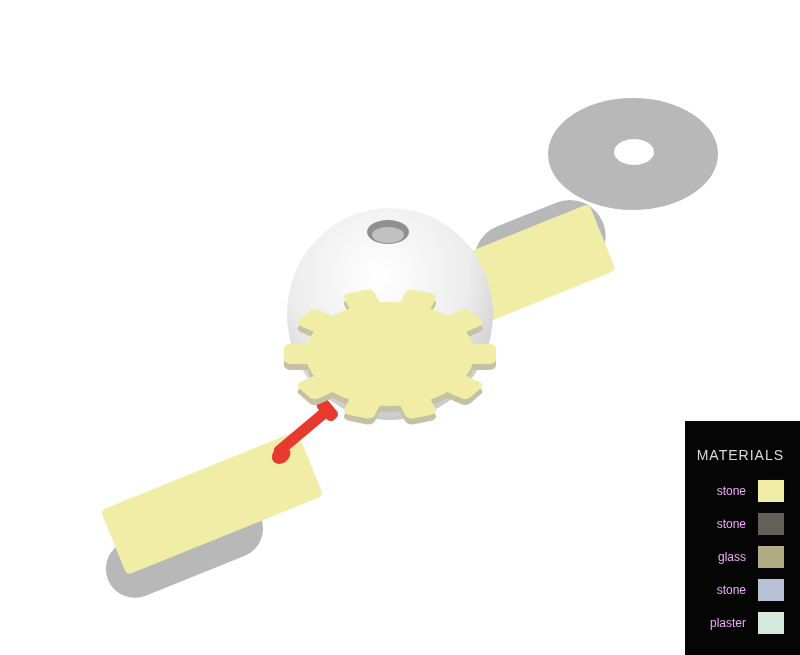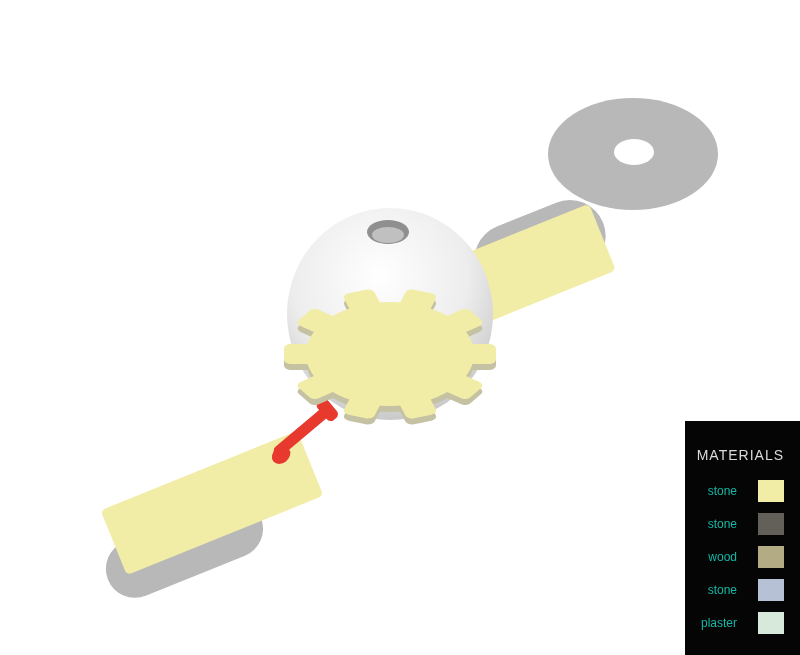--- a/index.html
+++ b/index.html
@@ -43,22 +43,22 @@
   }
   .legend-row {
     display: flex;
     align-items: center;
     justify-content: flex-end;
     margin-bottom: 11px;
   }
   .legend-label {
     font-size: 12px;
     font-weight: 300;
-    color: #14b8a6;
-    margin-right: 21px;
+    color: #f0abfc;
+    margin-right: 12px;
     white-space: nowrap;
   }
   .legend-swatch {
     width: 26px;
     height: 22px;
     flex: 0 0 26px;
     display: inline-block;
   }
 </style>
 </head>
@@ -128,21 +128,21 @@
       <span class="legend-label">stone</span>
       <span class="legend-swatch" style="background-color: rgb(242, 237, 166);"></span>
     </div>
 
     <div class="legend-row">
       <span class="legend-label">stone</span>
       <span class="legend-swatch" style="background-color: rgb(99, 96, 90);"></span>
     </div>
 
     <div class="legend-row">
-      <span class="legend-label">wood</span>
+      <span class="legend-label">glass</span>
       <span class="legend-swatch" style="background-color: rgb(179, 171, 132);"></span>
     </div>
 
     <div class="legend-row">
       <span class="legend-label">stone</span>
       <span class="legend-swatch" style="background-color: rgb(182, 193, 214);"></span>
     </div>
 
     <div class="legend-row">
       <span class="legend-label">plaster</span>

